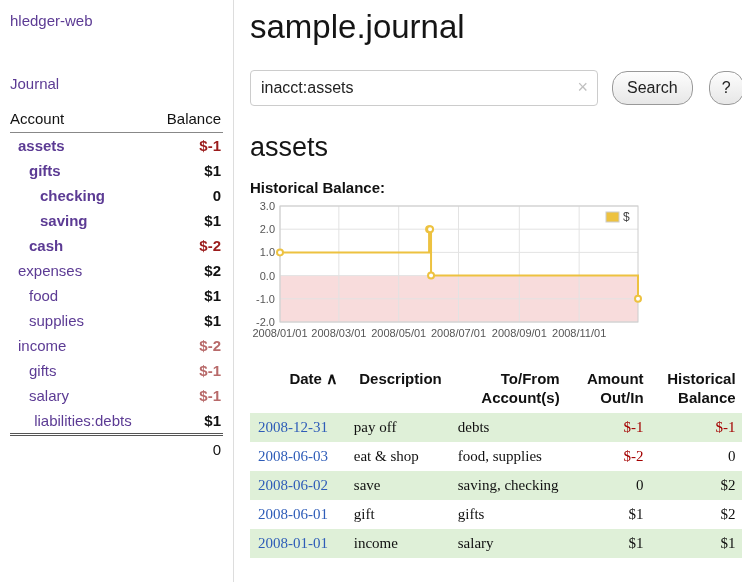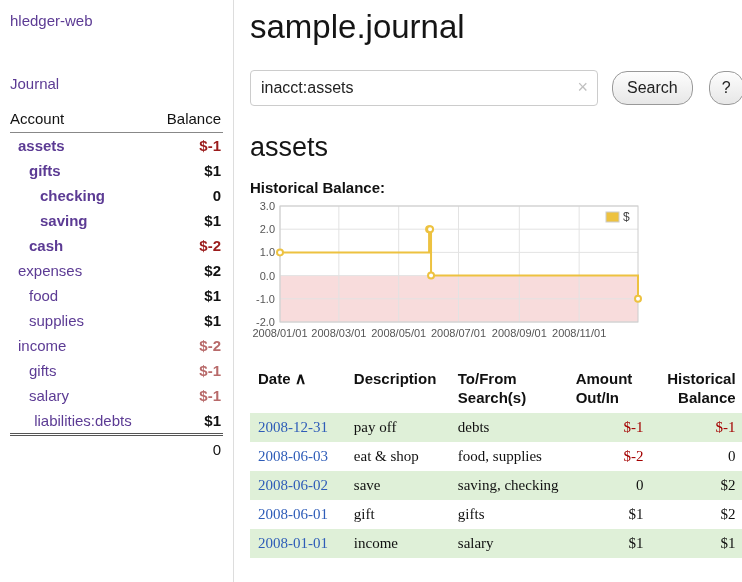--- a/index.html
+++ b/index.html
@@ -69,21 +69,21 @@
   .btn-help { padding: 7px 12px; margin-left: 16px; }
 
   .chart-label { font-weight: 700; font-size: 15px; margin: 16px 0 4px; }
   svg.chart text { font-family: "Liberation Sans", sans-serif; }
   .tick-label { font-size: 11px; fill: #555; }
   .legend-label { font-size: 12px; fill: #444; }
 
   
   table.register { border-collapse: collapse; margin-top: 14px; }
   table.register th {
-    font-weight: 700; text-align: left; vertical-align: top;
+    font-weight: 700; text-align: right; vertical-align: top;
     padding: 4px 8px 6px 8px; line-height: 19px;
   }
   table.register td { padding: 5px 8px; vertical-align: top; line-height: 19px; font-family: Liberation Serif, serif; }
   table.register tbody tr:nth-child(odd) { background: #dff0d8; }
   .c-date  { width: 96px; }
   .c-desc  { width: 104px; margin-left: 36px; }
   .c-acct  { width: 118px; }
   .c-amt   { width: 84px; text-align: right; }
   .c-bal   { width: 92px; text-align: right !important; }
   td.c-date a { color: #2e5cb8; }
@@ -222,21 +222,21 @@
       </svg>
 
     <table class="register">
       <thead>
         <tr>
           <th class="c-date">
             <span>Date</span>
             <span class="caret">∧</span>
           </th>
           <th class="c-desc">Description</th>
-          <th class="c-acct">To/From Search(s)</th>
+          <th class="c-acct">To/From Account(s)</th>
           <th class="c-amt">Amount Out/In</th>
           <th class="c-bal">Historical Balance</th>
         </tr>
       </thead>
       <tbody>
           <tr>
             <td class="c-date"><a>2008-12-31</a></td>
             <td class="c-desc">pay off</td>
             <td class="c-acct">debts</td>
             <td class="c-amt neg">$-1</td>

